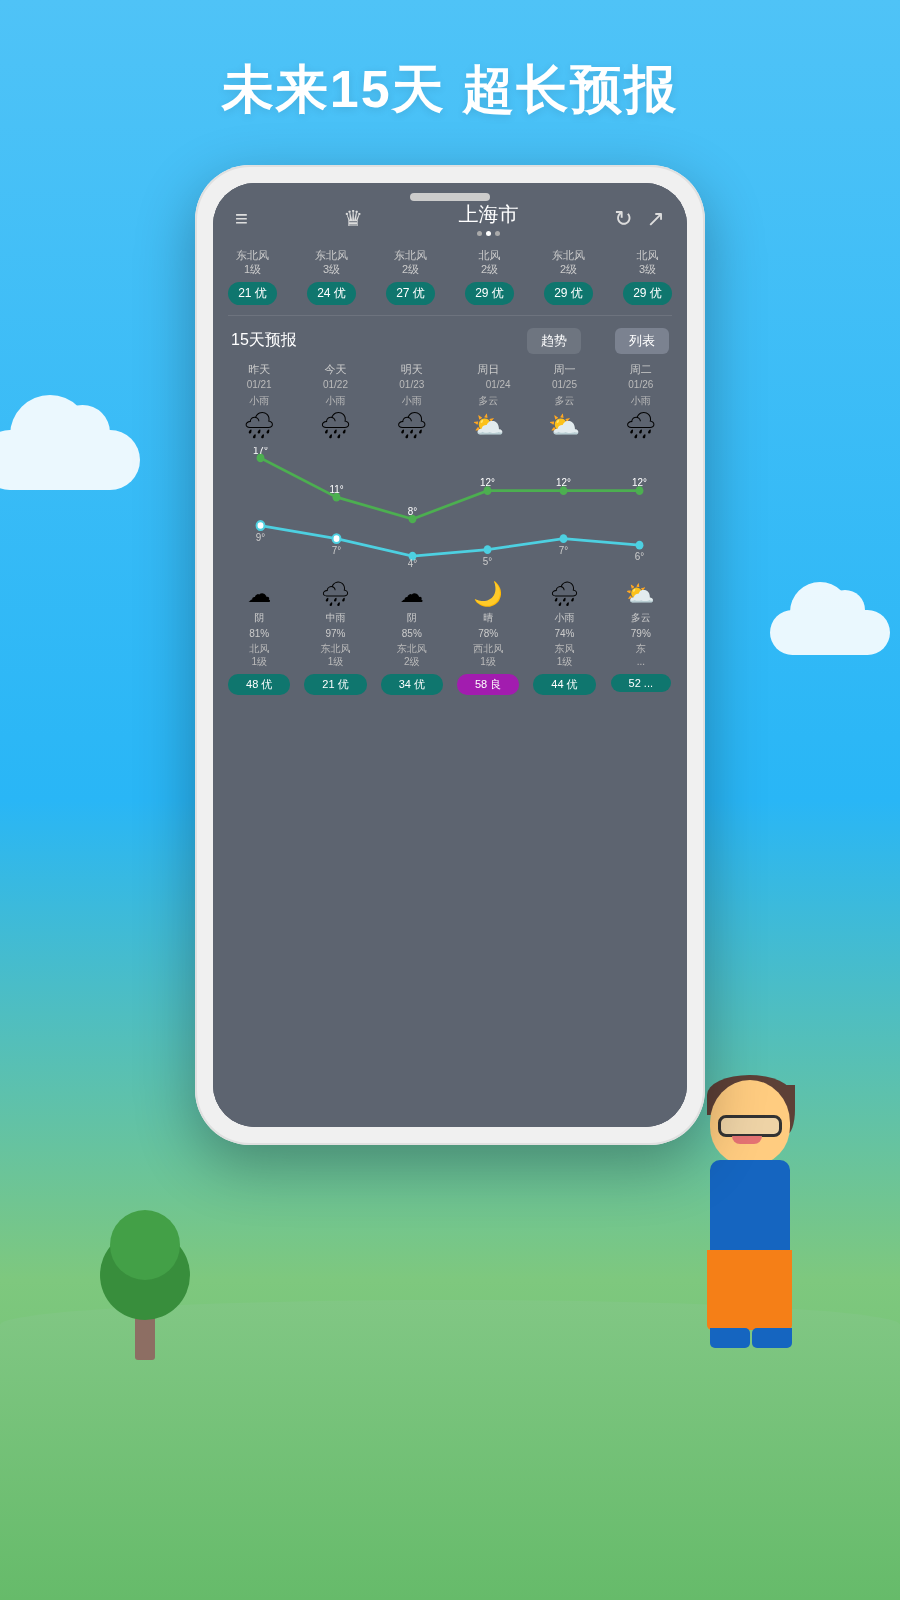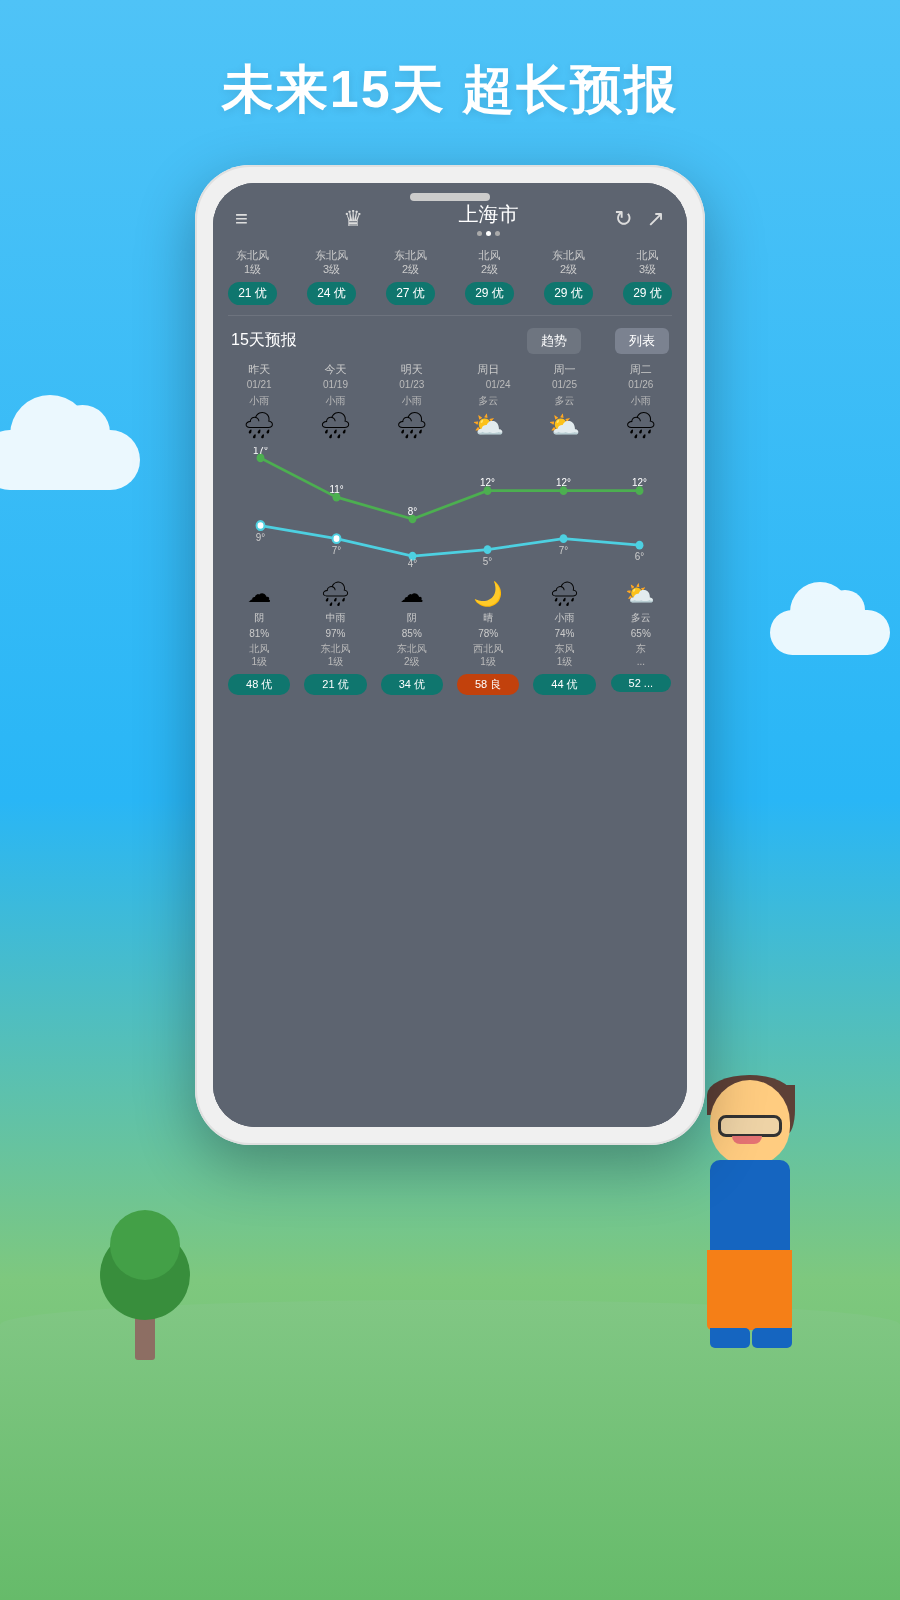--- a/index.html
+++ b/index.html
@@ -278,21 +278,21 @@
       line-height: 1.3;
     }
     .aqi-badge {
       padding: 3px 10px;
       border-radius: 12px;
       font-size: 12px;
       color: white;
       font-weight: 500;
     }
     .aqi-green { background: #0f766e; }
-    .aqi-yellow { background: #c2410c; }
+    .aqi-yellow { background: #a21caf; }
 
     
     .divider {
       height: 1px;
       background: rgba(255,255,255,0.1);
       margin: 0 15px;
     }
 
     
     .forecast-section {
@@ -506,21 +506,21 @@
             </div>
           </div>
 
           <div class="day-grid">
             <div class="day-col">
               <div class="day-label">昨天<br><span style="font-size:10px;color:#bbb;">01/21</span></div>
               <div class="day-weather-text">小雨</div>
               <div class="weather-icon">🌧</div>
             </div>
             <div class="day-col">
-              <div class="day-label">今天<br><span style="font-size:10px;color:#bbb;">01/19</span></div>
+              <div class="day-label">今天<br><span style="font-size:10px;color:#bbb;">01/22</span></div>
               <div class="day-weather-text">小雨</div>
               <div class="weather-icon">🌧</div>
             </div>
             <div class="day-col">
               <div class="day-label">明天<br><span style="font-size:10px;color:#bbb;">01/23</span></div>
               <div class="day-weather-text">小雨</div>
               <div class="weather-icon">🌧</div>
             </div>
             <div class="day-col">
               <div class="day-label">周日<br><span style="font-size:10px;color:#bbb;padding-left:20px;">01/24</span></div>
@@ -608,21 +608,21 @@
             <div class="day-bottom-col">
               <div class="bottom-weather-icon">🌧</div>
               <div class="bottom-weather-text">小雨</div>
               <div class="bottom-pct">74%</div>
               <div class="bottom-wind">东风<br>1级</div>
               <div class="bottom-aqi-badge aqi-green">44 优</div>
             </div>
             <div class="day-bottom-col">
               <div class="bottom-weather-icon">⛅</div>
               <div class="bottom-weather-text">多云</div>
-              <div class="bottom-pct">65%</div>
+              <div class="bottom-pct">79%</div>
               <div class="bottom-wind">东<br>...</div>
               <div class="bottom-aqi-badge aqi-green">52 ...</div>
             </div>
           </div>
 
         </div>
       </div>
     </div>
   </div>
 </div>

